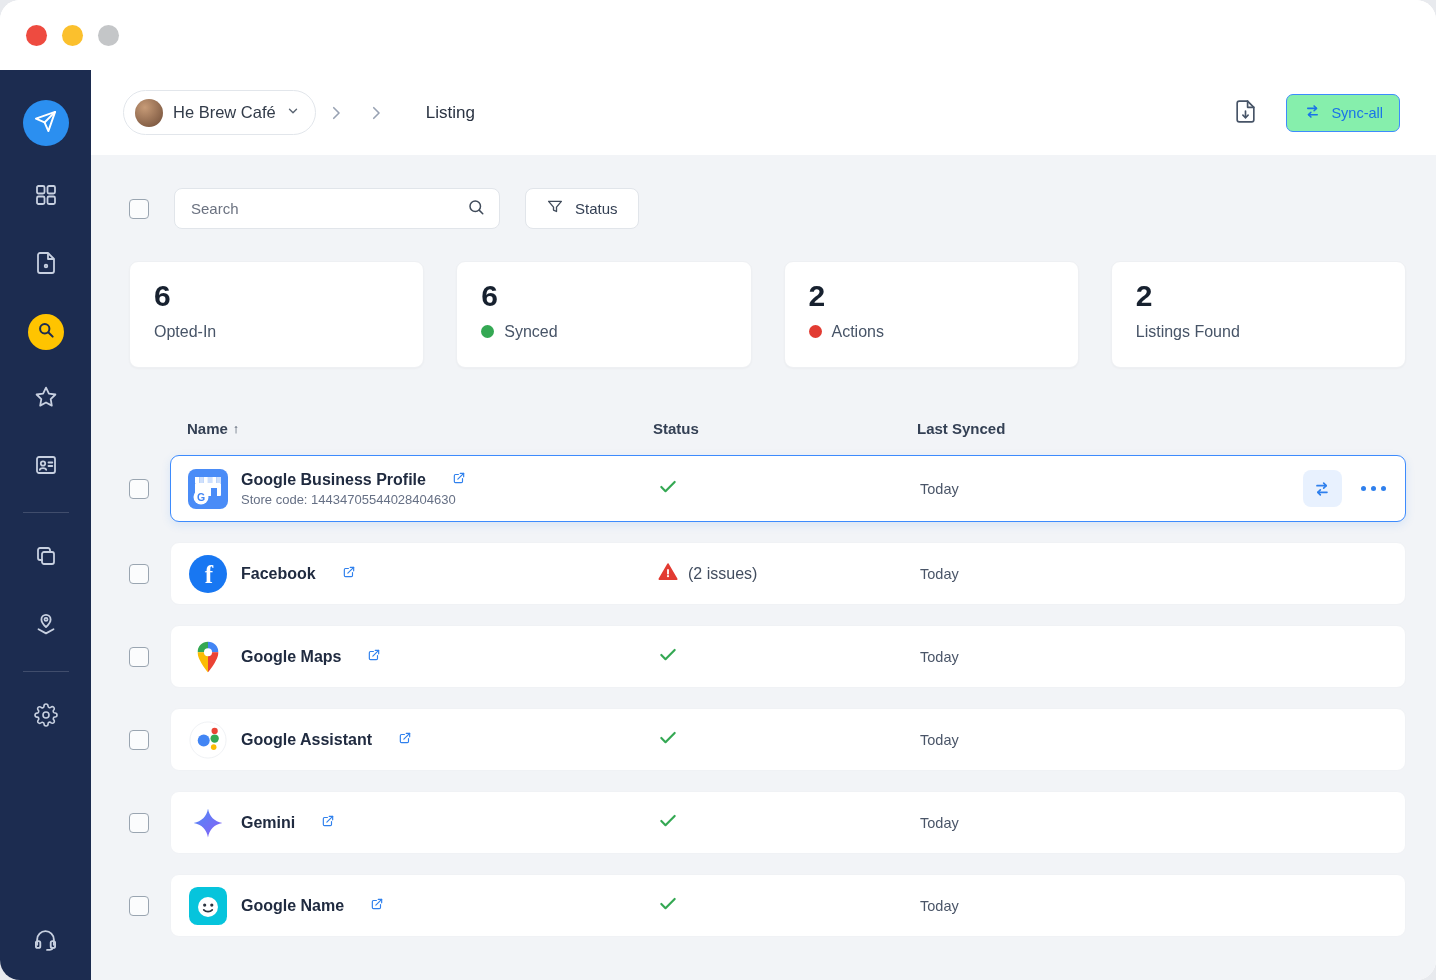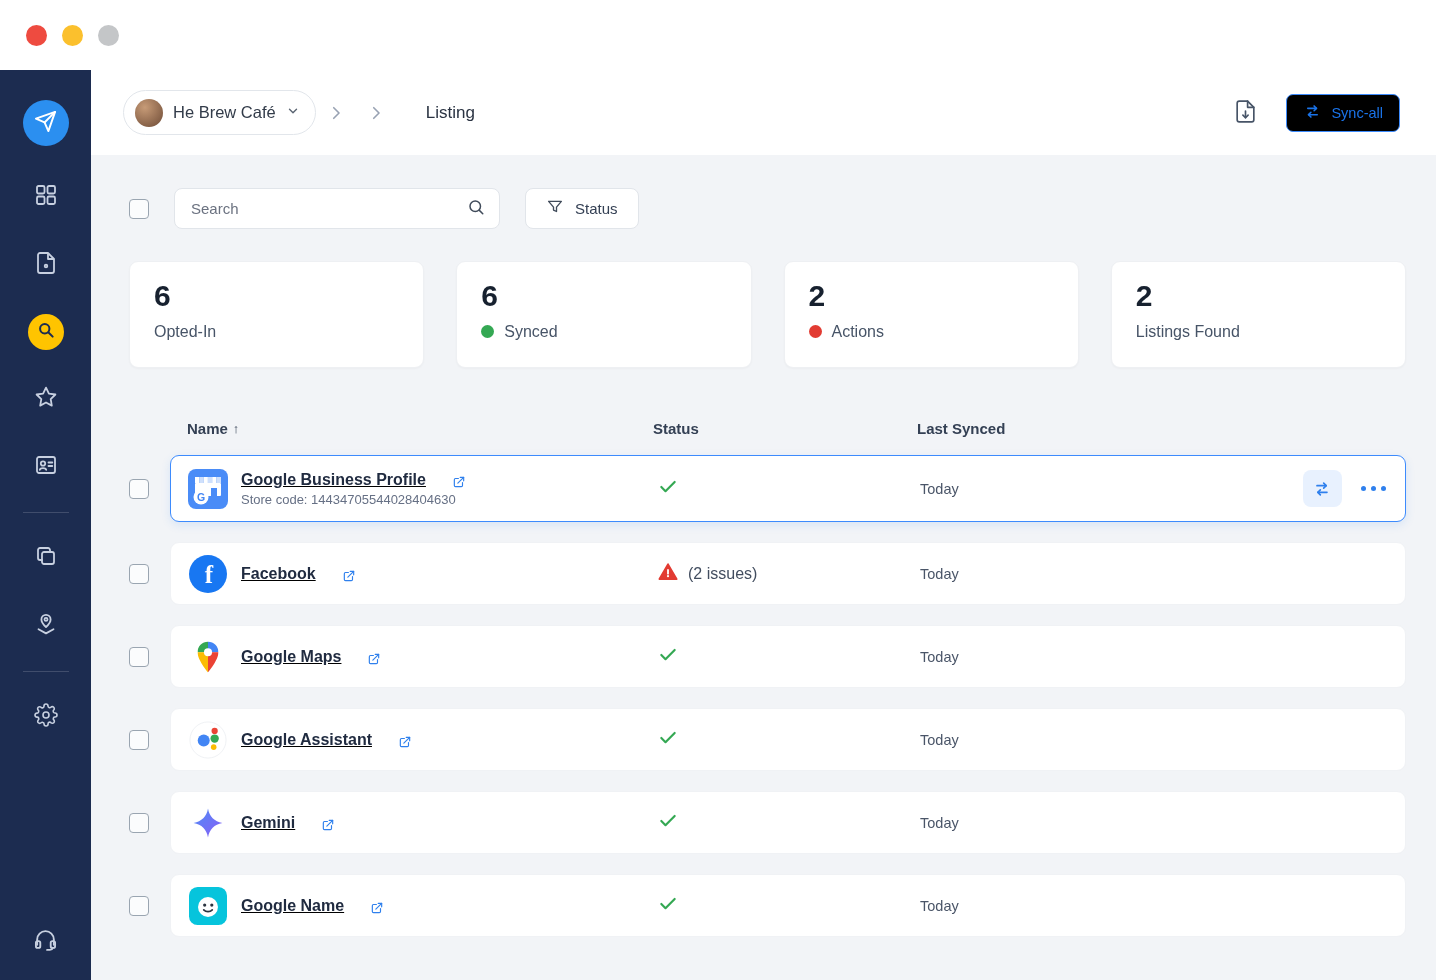--- a/index.html
+++ b/index.html
@@ -1,17 +1,17 @@
 <!DOCTYPE html>
 <html><head>
 <meta charset="utf-8">
 <style>
   html,body{margin:0;padding:0;background:#e8eaee;}
   body{width:1436px;height:980px;font-family:"Liberation Sans","DejaVu Sans",sans-serif;-webkit-font-smoothing:antialiased;}
-  .window{width:1436px;height:980px;background:#fff;border-radius:0;overflow:hidden;display:flex;flex-direction:column;box-sizing:border-box;}
+  .window{width:1436px;height:980px;background:#fff;border-radius:20px;overflow:hidden;display:flex;flex-direction:column;box-sizing:border-box;}
   
   .titlebar{height:70px;flex:0 0 70px;background:#fff;display:flex;align-items:center;padding-left:26px;gap:15px;}
   .light{width:21px;height:21px;border-radius:50%;cursor:pointer;}
   .light.red{background:#ee4b40;}
   .light.yellow{background:#fbc02d;}
   .light.gray{background:#c4c6c8;}
   
   .appbody{flex:1;display:flex;min-height:0;}
   .sidebar{width:91px;flex:0 0 91px;background:#1c2c50;display:flex;flex-direction:column;align-items:center;padding:30px 0 26px;gap:42px;box-sizing:border-box;}
   .logo{width:46px;height:46px;border-radius:50%;background:#2b8ff0;display:flex;align-items:center;justify-content:center;cursor:pointer;flex:0 0 auto;margin-bottom:-4px;}
@@ -23,21 +23,21 @@
   
   .content{flex:1;display:flex;flex-direction:column;min-width:0;}
   .crumbbar{height:85px;flex:0 0 85px;background:#fff;display:flex;align-items:center;padding:0 36px 0 32px;}
   .pill{display:flex;align-items:center;gap:10px;height:45px;padding:0 15px 0 11px;border:1px solid #e2e6eb;border-radius:26px;background:#fff;cursor:pointer;box-sizing:border-box;}
   .avatar{width:28px;height:28px;border-radius:50%;background:radial-gradient(circle at 35% 30%,#c79b77,#6d4a35);flex:0 0 auto;}
   .pill-label{font-size:16.5px;color:#323b49;font-weight:500;white-space:nowrap;}
   .crumb-sep{margin:0 11px;display:flex;align-items:center;}
   .page-title{font-size:17px;color:#2a3342;font-weight:500;margin-left:30px;}
   .crumb-right{margin-left:auto;display:flex;align-items:center;gap:26px;}
   .icon-btn{background:none;border:none;padding:2px;cursor:pointer;display:flex;align-items:center;}
-  .syncall{display:flex;align-items:center;gap:9px;height:38px;padding:0 16px;border:1px solid #3d8bfd;border-radius:7px;background:#000000;color:#1a73e8;font-size:14.5px;font-weight:500;cursor:pointer;font-family:inherit;}
+  .syncall{display:flex;align-items:center;gap:9px;height:38px;padding:0 16px;border:1px solid #3d8bfd;border-radius:7px;background:#86efac;color:#1a73e8;font-size:14.5px;font-weight:500;cursor:pointer;font-family:inherit;}
   
   .main{flex:1;background:#f2f4f7;padding:33px 30px 0 38px;overflow:hidden;}
   .toolbar{display:flex;align-items:center;gap:25px;}
   .cb{width:20px;height:20px;border:1.5px solid #9aa5b1;border-radius:4px;background:#fbfcfd;flex:0 0 auto;cursor:pointer;box-sizing:border-box;}
   .searchbox{width:326px;height:41px;background:#fff;border:1px solid #e1e5ea;border-radius:8px;display:flex;align-items:center;padding:0 14px;box-sizing:border-box;}
   .searchbox input{flex:1;border:none;outline:none;font-size:15px;color:#333;background:transparent;font-family:inherit;}
   .searchbox input::placeholder{color:#6b7280;}
   .filterbtn{height:41px;padding:0 20px;background:#fff;border:1px solid #e1e5ea;border-radius:8px;display:flex;align-items:center;gap:11px;font-size:15px;color:#344054;cursor:pointer;font-family:inherit;}
   
   .stats{display:flex;gap:32px;margin-top:32px;}
@@ -52,21 +52,21 @@
   .thead{display:flex;align-items:flex-start;gap:21px;margin:52px 0 18px;}
   .cbspace{width:20px;flex:0 0 20px;}
   .thead-grid{flex:1;display:grid;grid-template-columns:466px 264px 1fr 150px;padding:0 17px;align-items:center;}
   .thead-grid .hcell{font-size:15px;font-weight:700;color:#344054;display:flex;align-items:center;gap:5px;}
   .sort-arrow{font-size:13px;color:#344054;font-weight:400;}
   .trow{display:flex;align-items:center;gap:21px;margin-bottom:20px;}
   .rowcard{flex:1;background:#fff;border:1px solid #f0f2f5;border-radius:9px;height:63px;display:grid;grid-template-columns:466px 264px 1fr 150px;align-items:center;padding:0 17px;box-sizing:border-box;cursor:pointer;}
   .rowcard.selected{height:67px;border:1.6px solid #3d8bfd;box-shadow:0 3px 10px rgba(47,128,237,.13);}
   .name-cell{display:flex;align-items:center;gap:13px;min-width:0;}
   .brand{width:40px;height:40px;flex:0 0 auto;display:flex;align-items:center;justify-content:center;}
-  .name-line{display:flex;align-items:flex-end;gap:26px;text-decoration:underline;}
+  .name-line{display:flex;align-items:flex-start;gap:26px;}
   .row-name{font-size:16px;font-weight:700;color:#202b40;white-space:nowrap;}
   .row-sub{font-size:13px;color:#667085;margin-top:3px;}
   .status-cell{display:flex;align-items:center;gap:10px;padding-left:4px;font-size:16px;color:#424d5f;}
   .synced-cell{font-size:14.5px;color:#4a5568;padding-left:2px;}
   .actions-cell{display:flex;justify-content:flex-end;align-items:center;gap:17px;}
   .sync-chip{width:39px;height:37px;background:#e8f1fe;border:none;border-radius:8px;display:flex;align-items:center;justify-content:center;color:#2f80ed;cursor:pointer;}
   .more{background:none;border:none;display:flex;gap:4.5px;align-items:center;cursor:pointer;padding:6px 2px;}
   .more .dot{width:5.5px;height:5.5px;border-radius:50%;background:#2f80ed;}
   .ext{display:flex;align-items:center;cursor:pointer;}
 </style>

